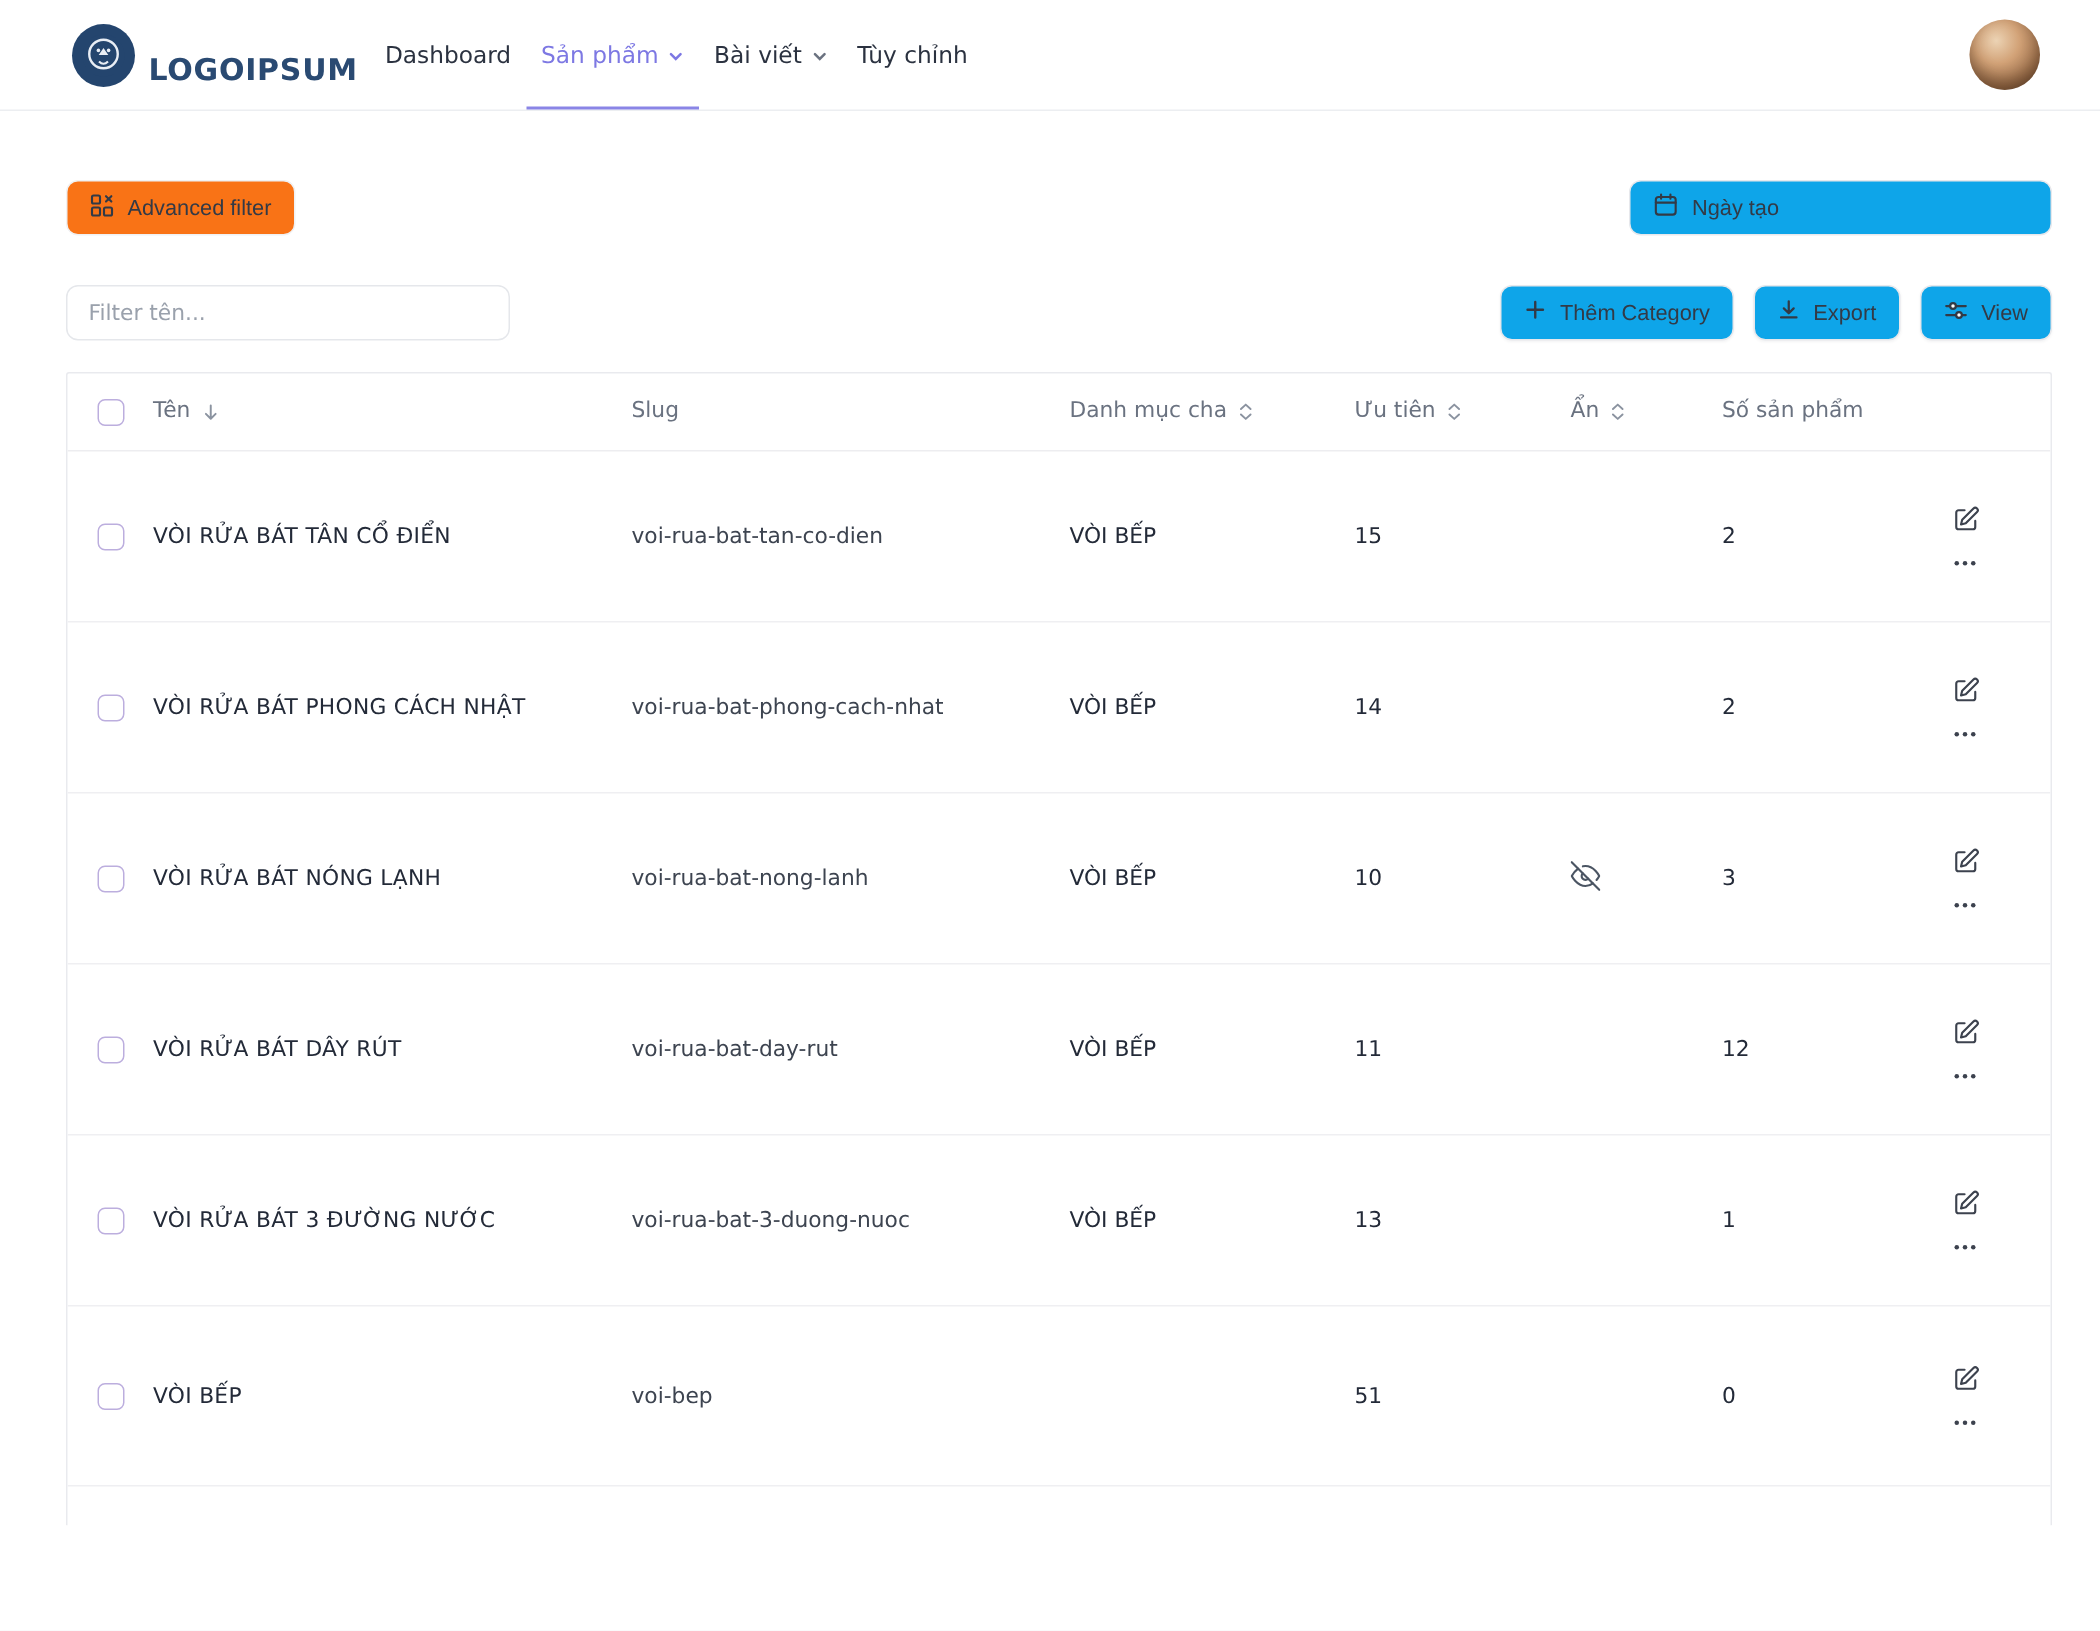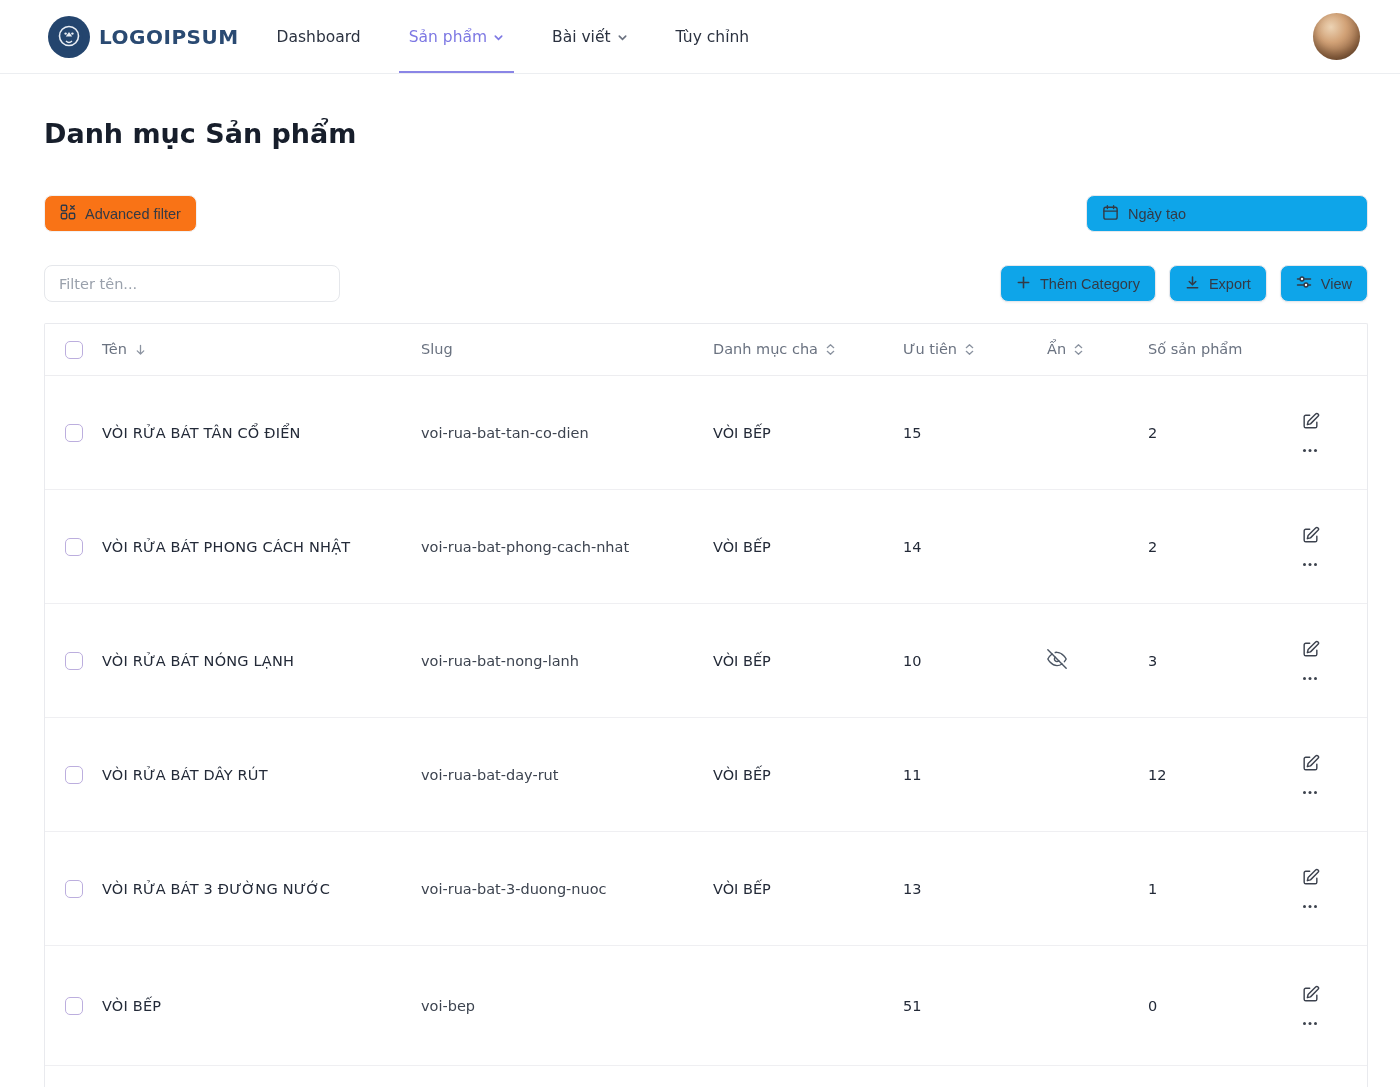--- a/index.html
+++ b/index.html
@@ -1,24 +1,24 @@
 <!DOCTYPE html>
 <html><head>
 <meta charset="utf-8">
 <style>
   * { margin:0; padding:0; box-sizing:border-box; }
   html,body { width:1400px; height:1087px; background:#ffffff; overflow:hidden;
     font-family:"DejaVu Sans","Liberation Sans",sans-serif; color:#222733; }
 
   
   .topnav { height:74px; border-bottom:1px solid #eceef1; display:flex; align-items:center; padding:0 40px 0 48px; position:relative; }
-  .logo { display:flex; align-items:center; gap:9px; cursor:pointer; }
+  .logo { display:flex; align-items:flex-end; gap:9px; cursor:pointer; }
   .logo-badge { width:42px; height:42px; border-radius:50%; background:#24456e; display:flex; align-items:center; justify-content:center; }
   .logo-word { font-size:20px; font-weight:700; letter-spacing:.5px; color:#2a4a72; }
-  .nav-items { display:flex; align-items:flex-end; gap:48px; margin-left:38px; height:100%; }
+  .nav-items { display:flex; align-items:flex-end; gap:20px; margin-left:18px; height:100%; }
   .nav-item { display:flex; align-items:center; gap:6px; font-size:15.5px; color:#2b3240; cursor:pointer; height:100%; position:relative; }
   .nav-item .chev { display:inline-flex; margin-top:2px; color:#6b7280; }
   .nav-item.active { color:#7d78e3; }
   .nav-item.active .chev { color:#7d78e3; }
   .nav-item.active::after { content:""; position:absolute; left:-10px; right:-10px; bottom:0; height:2px; background:#8a85e6; }
   .avatar { margin-left:auto; width:47px; height:47px; border-radius:50%; cursor:pointer;
     background:radial-gradient(circle at 38% 30%, #ecd3b4 0%, #d2a277 35%, #9c6f4b 70%, #5f4430 100%);
     box-shadow:inset 0 -6px 10px rgba(40,20,5,.35); }
 
   
@@ -96,21 +96,20 @@
     </div>
     <div class="nav-item">
       <span>Tùy chỉnh</span>
     </div>
   </nav>
 
   <div class="avatar"></div>
 </header>
 
 <main class="main">
-  <h1 class="page-title">Danh mục Sản phẩm</h1>
 
   <div class="bar1">
     <button class="btn btn-filter">
       <span>
         <svg width="16" height="16" viewBox="0 0 18 18" fill="none" stroke="currentColor" stroke-width="1.6" stroke-linecap="round">
           <rect x="1.5" y="1.5" width="6" height="6" rx="1.2"></rect>
           <path d="M12 2 l4 4 M16 2 l-4 4"></path>
           <rect x="1.5" y="10.5" width="6" height="6" rx="1.2"></rect>
           <rect x="10.5" y="10.5" width="6" height="6" rx="1.2"></rect>
         </svg>

